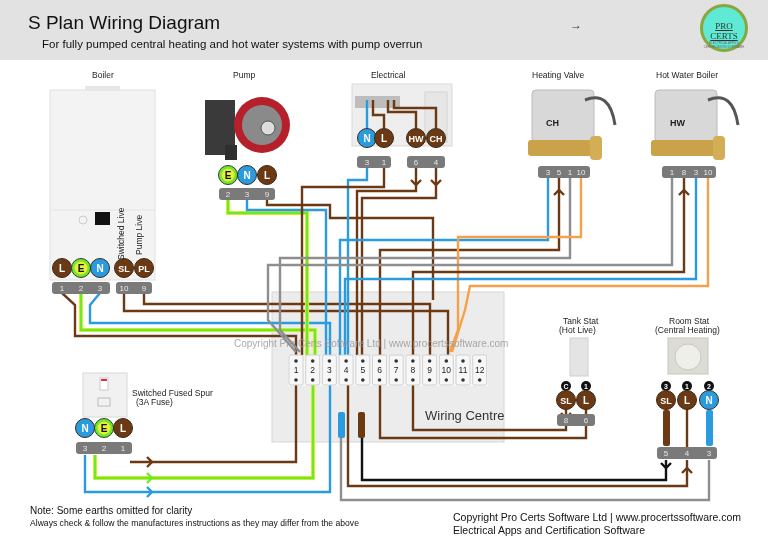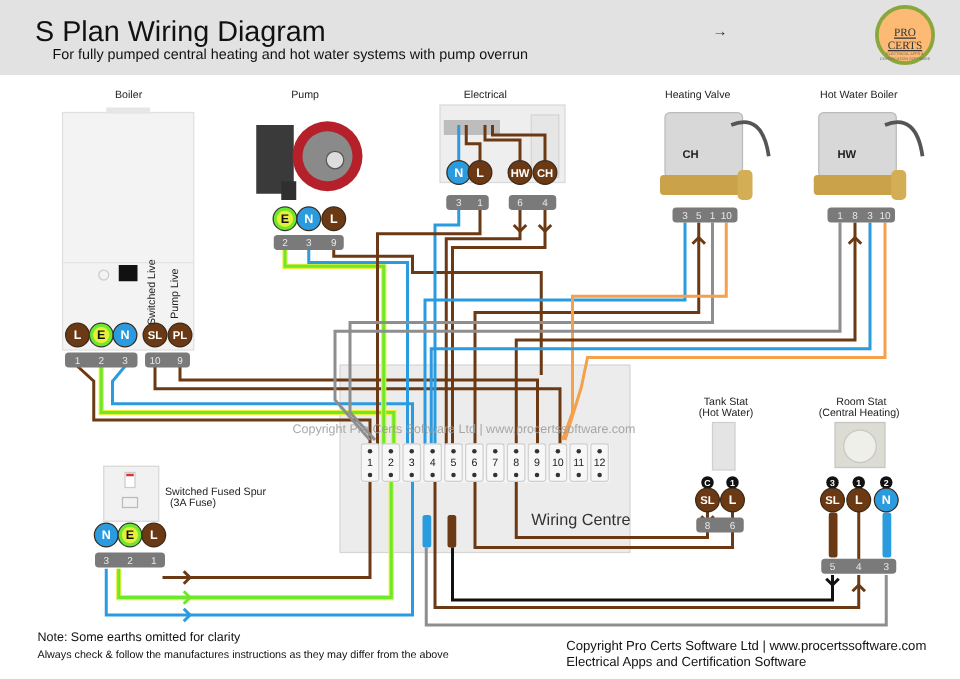--- a/index.html
+++ b/index.html
@@ -1,21 +1,21 @@
 <!DOCTYPE html>
 <html><head>
 <meta charset="utf-8">
 <style>
   html, body { margin:0; padding:0; }
   body { width:768px; height:543px; overflow:hidden; background:#ffffff; font-family:"Liberation Sans", sans-serif; position:relative; }
   .header { position:absolute; left:0; top:0; width:768px; height:60px; background:#e2e2e2; }
-  .title { position:absolute; left:28px; top:12px; font-size:23px; color:#111; }
+  .title { position:absolute; left:28px; top:12px; font-size:19px; color:#111; }
   .subtitle { position:absolute; left:28px; top:38px; font-size:11.5px; color:#111;margin-left:14px; }
   .arrow { position:absolute; left:570px; top:18px; font-size:12px; color:#333; }
-  .logo { position:absolute; left:700px; top:4px; width:48px; height:48px; border-radius:50%; background:#fdba74; border:3px solid #8aa63c; box-sizing:border-box; text-align:center; }
+  .logo { position:absolute; left:700px; top:4px; width:48px; height:48px; border-radius:50%; background:#5eead4; border:3px solid #8aa63c; box-sizing:border-box; text-align:center; }
   .logo .l1 { font-family:"Liberation Serif", serif; font-size:9px; color:#333; margin-top:14px; text-decoration:underline; }
   .logo .l2 { font-size:3px; color:#666; }
   svg.diagram { position:absolute; left:0; top:0; }
   .lbl { position:absolute; font-size:8.5px; color:#222; text-align:center; white-space:nowrap; }
   .note1 { position:absolute; left:30px; top:505px; font-size:10px; color:#111; }
   .note2 { position:absolute; left:30px; top:518px; font-size:8.6px; color:#111; }
   .copy1 { position:absolute; left:453px; top:511px; font-size:10.5px; color:#111; }
   .copy2 { position:absolute; left:453px; top:524px; font-size:10.5px; color:#111; }
   .watermark { position:absolute; left:234px; top:338px; font-size:10px; color:#9a9a9a; opacity:0.85; }
   .wctext { position:absolute; left:425px; top:408px; font-size:13px; color:#333; }
@@ -338,21 +338,21 @@
 <div class="lbl" style="left:371px;top:70px">Electrical</div>
 <div class="lbl" style="left:532px;top:70px">Heating Valve</div>
 <div class="lbl" style="left:656px;top:70px">Hot Water Boiler</div>
 <div class="lbl" style="left:546px;top:118px;font-weight:bold;font-size:9px">CH</div>
 <div class="lbl" style="left:670px;top:118px;font-weight:bold;font-size:9px">HW</div>
 
 <div class="lbl" style="left:116px;top:214px;transform:rotate(-90deg);transform-origin:left top;top:260px">Switched Live</div>
 <div class="lbl" style="left:134px;top:255px;transform:rotate(-90deg);transform-origin:left top">Pump Live</div>
 
 <div class="lbl" style="left:563px;top:316px">Tank Stat</div>
-<div class="lbl" style="left:559px;top:325px">(Hot Water)</div>
+<div class="lbl" style="left:559px;top:325px">(Hot Live)</div>
 <div class="lbl" style="left:669px;top:316px">Room Stat</div>
 <div class="lbl" style="left:655px;top:325px">(Central Heating)</div>
 
 <div class="lbl" style="left:132px;top:388px;text-align:left">Switched Fused Spur</div>
 <div class="lbl" style="left:136px;top:397px;text-align:left">(3A Fuse)</div>
 
 <div class="watermark">Copyright Pro Certs Software Ltd | www.procertssoftware.com</div>
 <div class="wctext">Wiring Centre</div>
 
 <div class="note1">Note: Some earths omitted for clarity</div>

